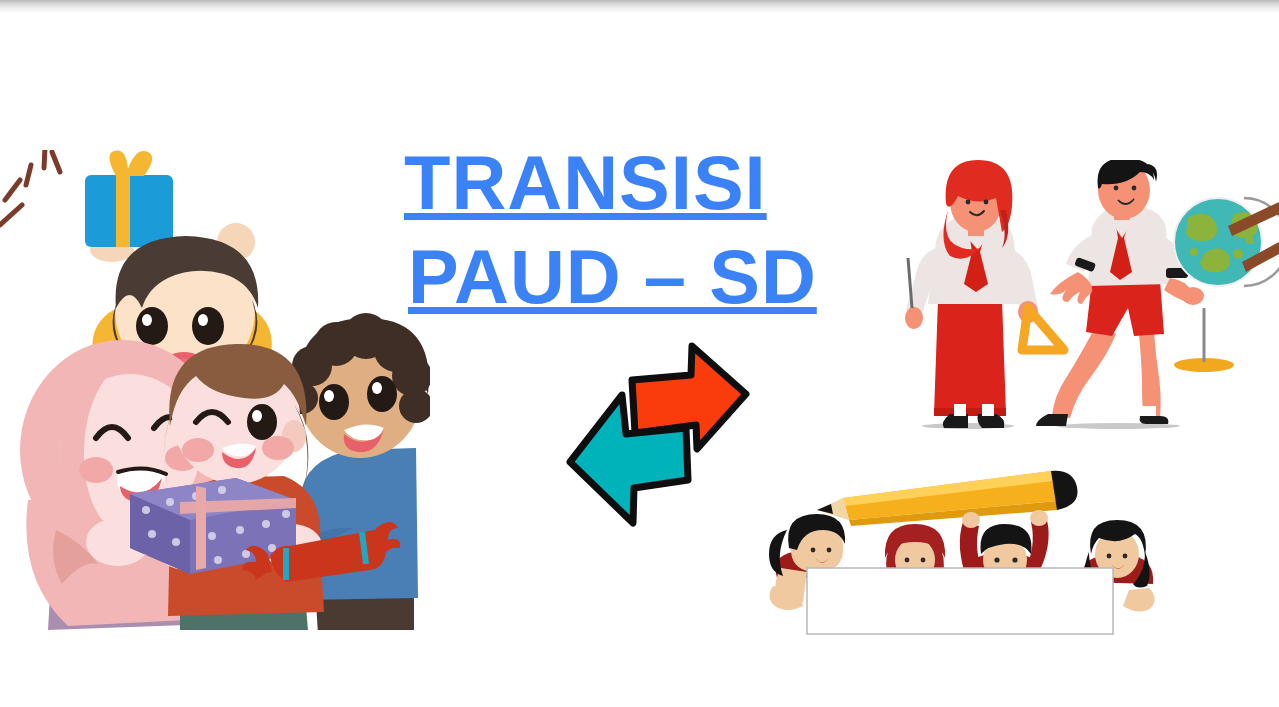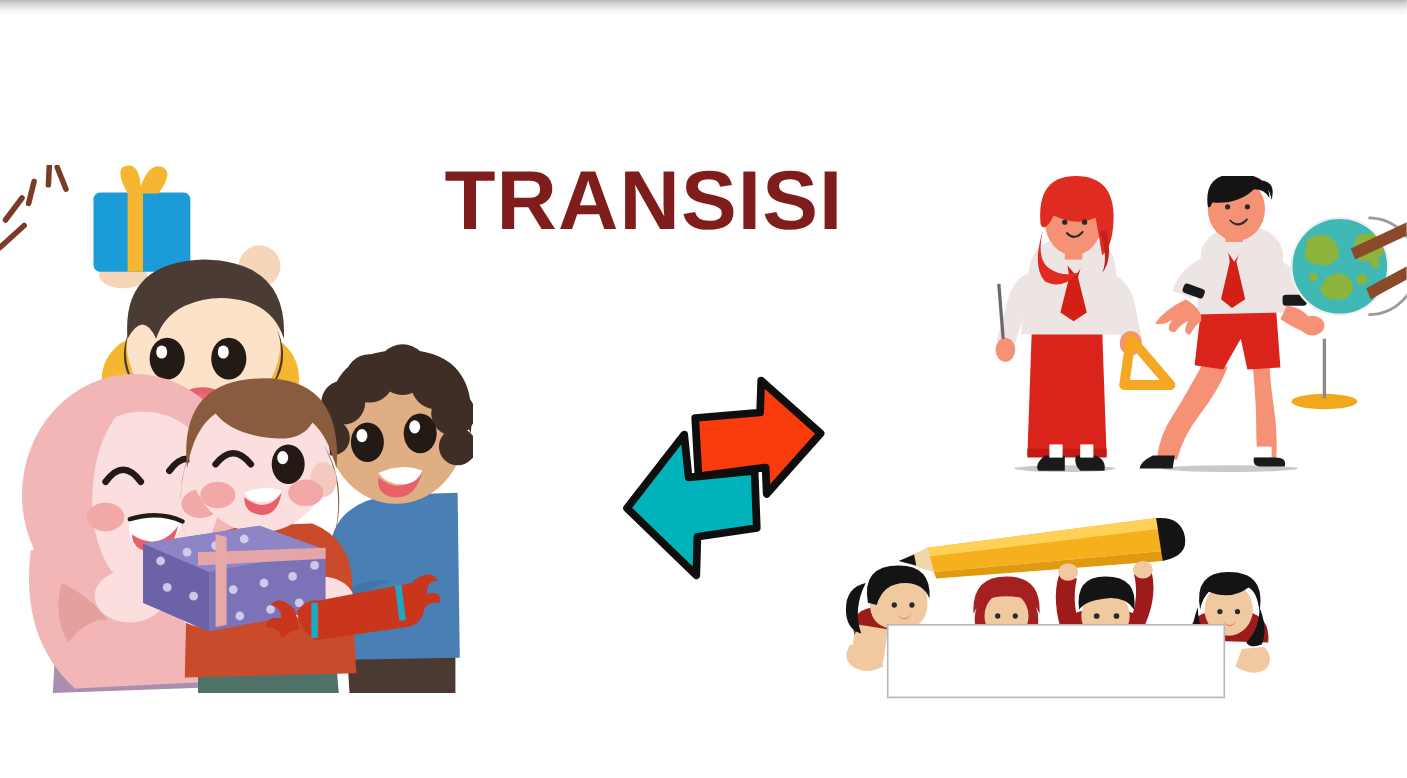--- a/index.html
+++ b/index.html
@@ -34,22 +34,23 @@
     left: 404px;
     top: 136px;
     width: 490px;
   }
   .title-line {
     font-family: "Liberation Sans", sans-serif;
     font-weight: bold;
     font-size: 76px;
     line-height: 94px;
     letter-spacing: 1px;
-    color: #7f1d1d;
+    color: #3b82f6;
     white-space: nowrap;
+    text-decoration: underline;
   }
   #title-line-2 { padding-left: 4px; }
 
   
   .art { position: absolute; }
   .art svg { display: block; }
 </style>
 </head>
 <body>
 
@@ -226,20 +227,21 @@
           <path d="M362 382 l4 32" stroke="#1FA8C4" stroke-width="6"></path>
           <path d="M268 404 q-14 -14 -22 -4 q10 2 10 12 q-14 -2 -14 8 q12 0 14 10 q10 -8 16 -8 z" fill="#C9361B"></path>
           <path d="M376 378 q16 -12 22 0 q-10 0 -10 12 q14 -4 12 8 q-12 -2 -16 8 q-8 -10 -14 -10 z" fill="#C9361B"></path>
         </g>
       </g>
     </svg>
   </div>
 
   <div id="title-block">
     <div class="title-line" id="title-line-1">TRANSISI</div>
+    <div class="title-line" id="title-line-2">PAUD – SD</div>
   </div>
 
   <div class="art" style="left:560px; top:330px; width:200px; height:210px;">
     <svg width="200" height="210" viewBox="0 0 200 210" xmlns="http://www.w3.org/2000/svg">
 
       <path d="M132 16 L186 64 L137 119 L136 95 L75 103 L72 50 L131 45 Z" fill="#FA3B0C" stroke="#0E0E0E" stroke-width="7" stroke-linejoin="round"></path>
 
       <path d="M62 65 L10 132 L73 193 L74 158 L128 150 L126 98 L66 104 Z" fill="#00B3BB" stroke="#0E0E0E" stroke-width="7" stroke-linejoin="round"></path>
     </svg>
   </div>

